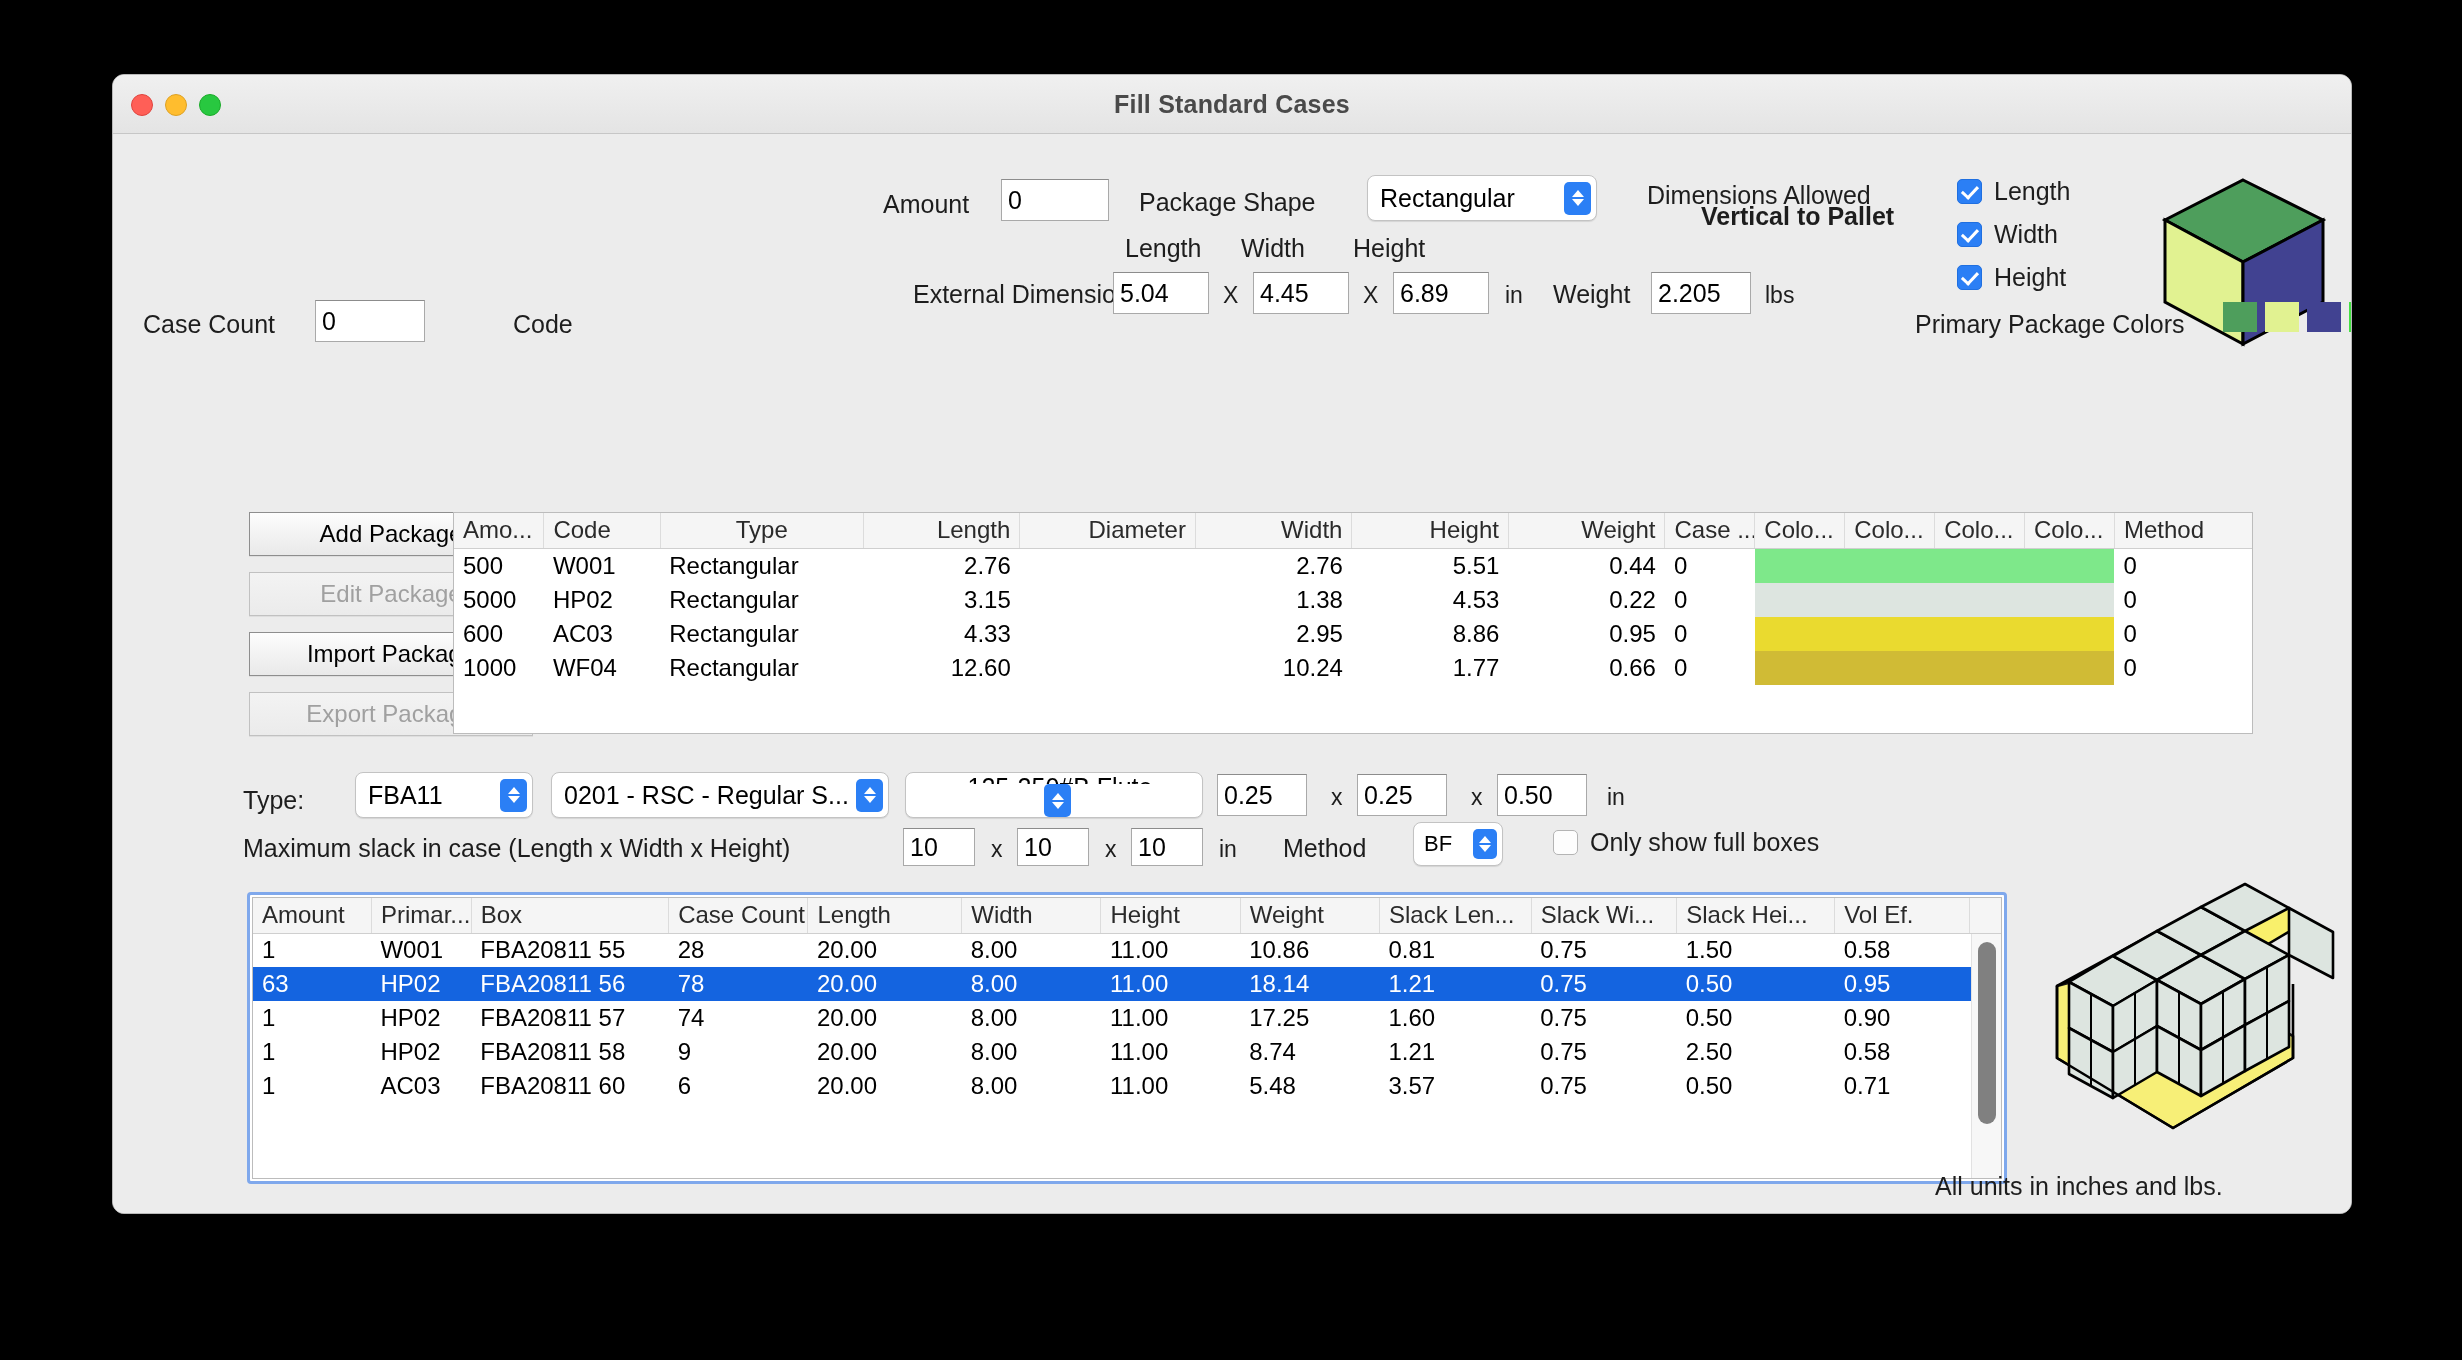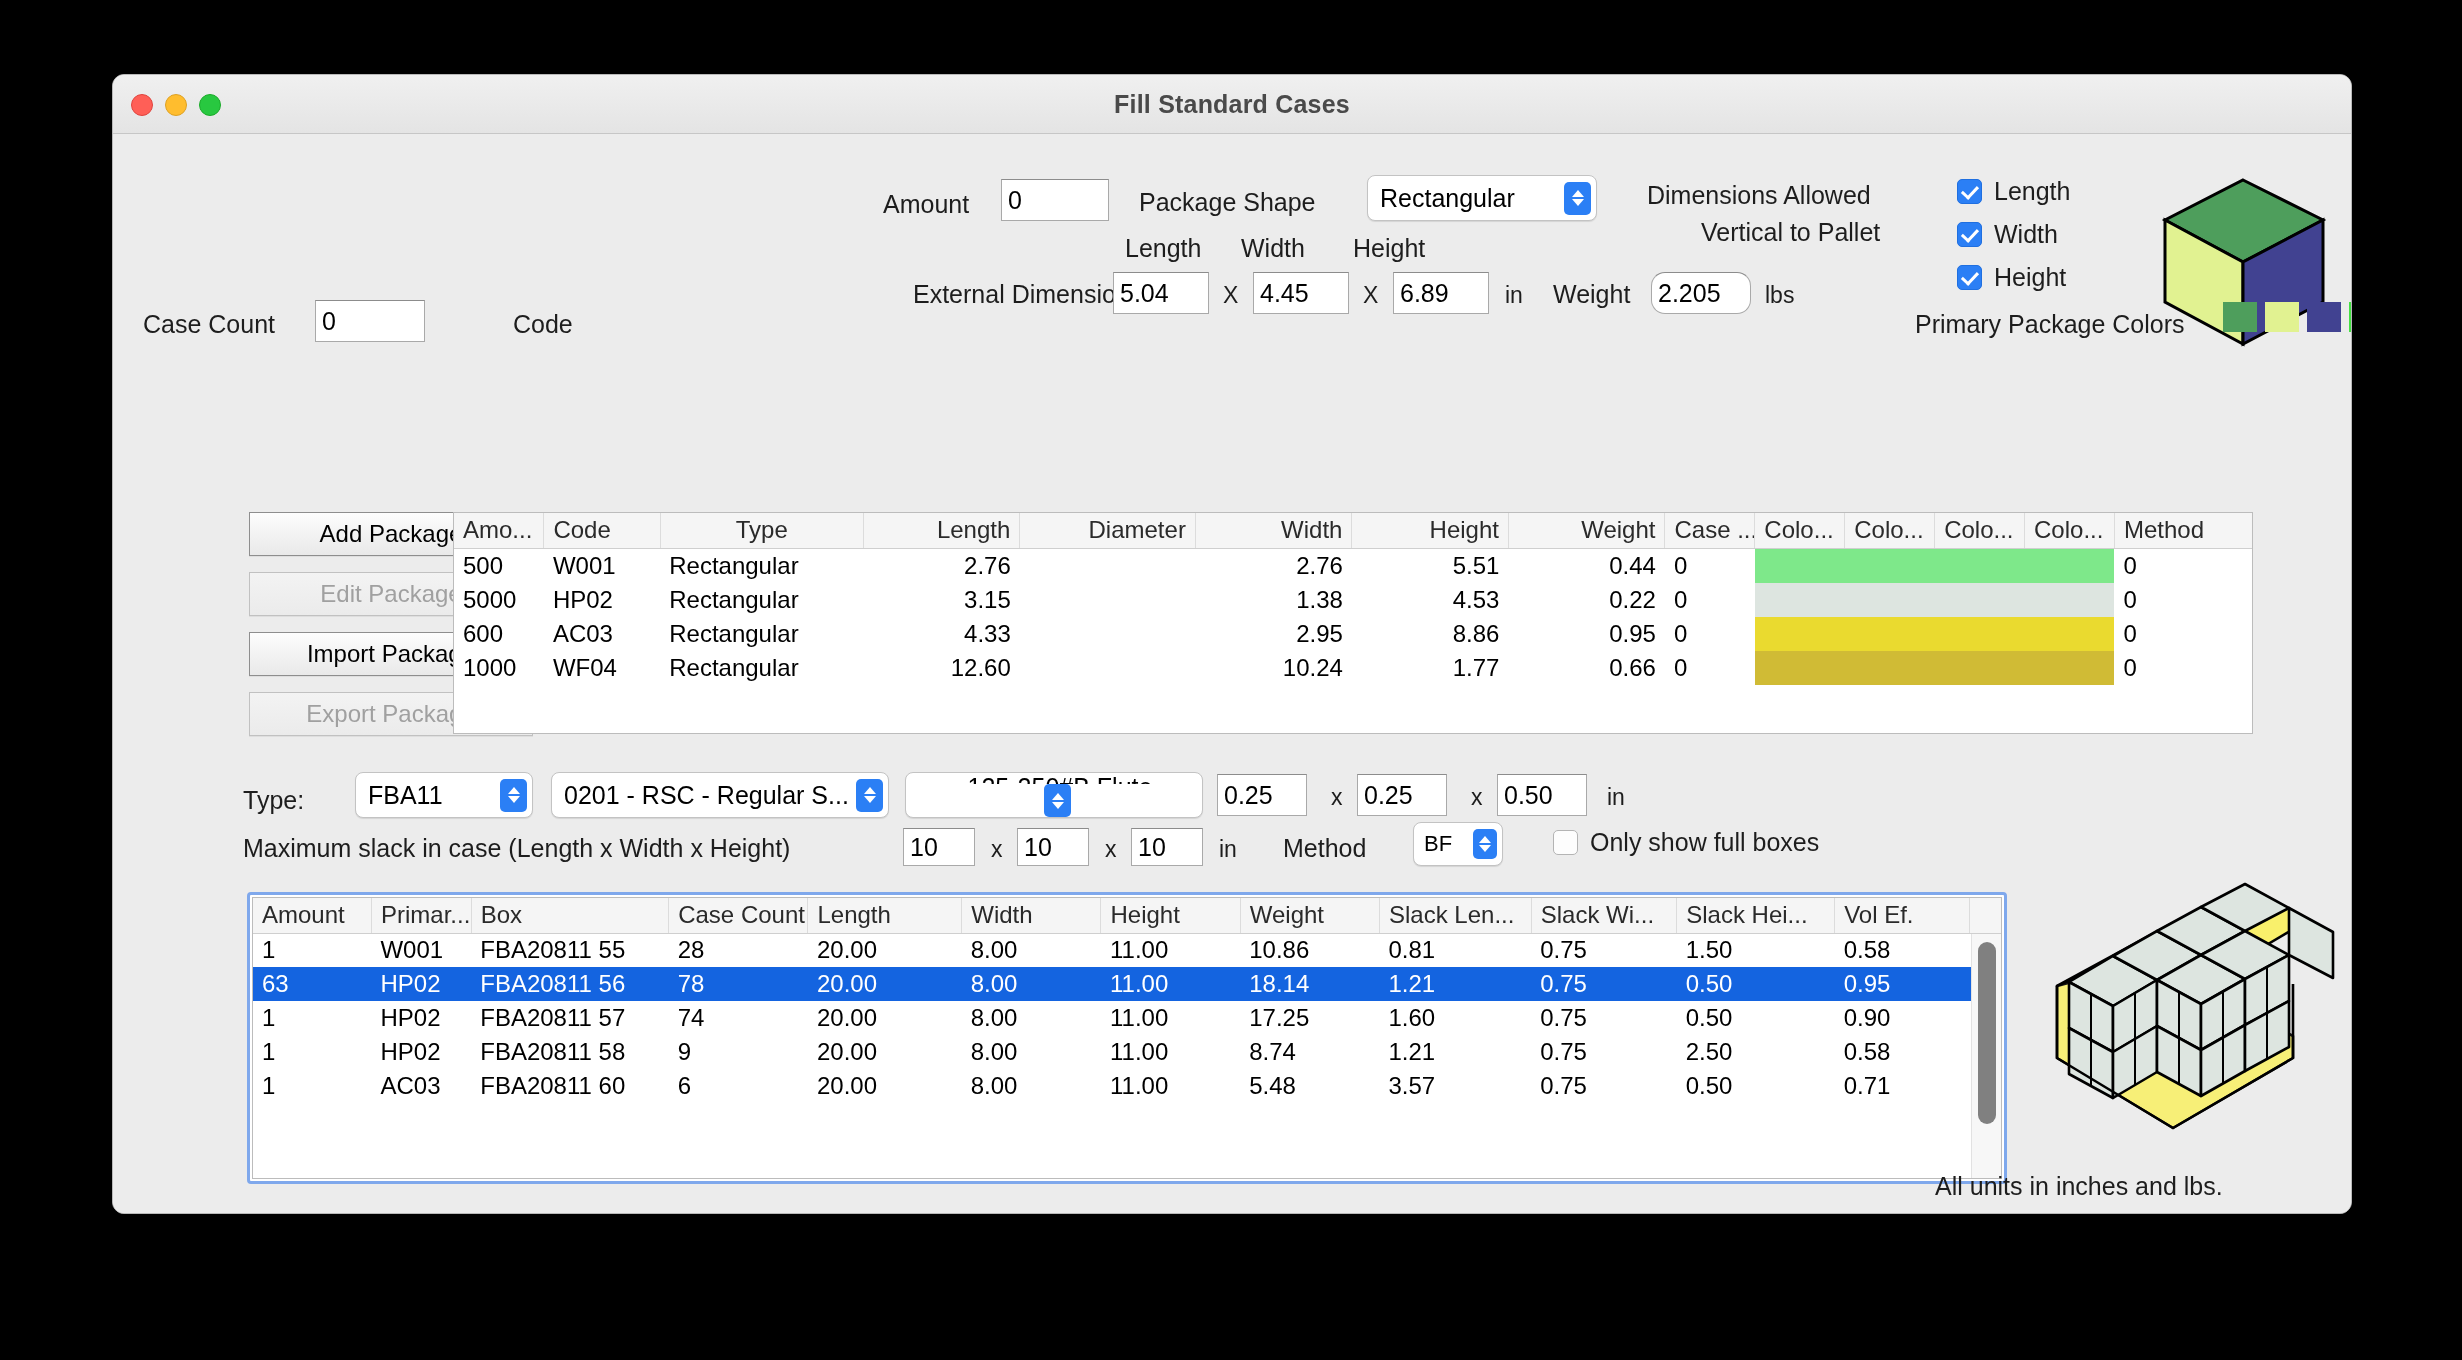--- a/index.html
+++ b/index.html
@@ -262,25 +262,25 @@
 
       <div class="lbl" style="left:800px; top:146px;">External Dimensions</div>
       <div class="txtfield" style="left:1000px; top:138px; width:96px; height:42px;">5.04</div>
       <div class="lbl lbl-sm" style="left:1110px; top:148px;">X</div>
       <div class="txtfield" style="left:1140px; top:138px; width:96px; height:42px;">4.45</div>
       <div class="lbl lbl-sm" style="left:1250px; top:148px;">X</div>
       <div class="txtfield" style="left:1280px; top:138px; width:96px; height:42px;">6.89</div>
       <div class="lbl lbl-sm" style="left:1392px; top:148px;">in</div>
 
       <div class="lbl" style="left:1440px; top:146px;">Weight</div>
-      <div class="txtfield" style="left:1538px; top:138px; width:100px; height:42px;border-radius:14px;">2.205</div>
+      <div class="txtfield" style="left:1538px; top:138px; width:100px; height:42px;">2.205</div>
       <div class="lbl lbl-sm" style="left:1652px; top:148px;">lbs</div>
 
       <div class="lbl" style="left:1498px; top:47px;margin-left:36px;">Dimensions Allowed</div>
-      <div class="lbl" style="left:1588px; top:84px;">Vertical to Pallet</div>
+      <div class="lbl" style="left:1588px; top:68px;font-weight:bold;">Vertical to Pallet</div>
 
       <div class="cb-row" style="left:1844px; top:43px;">
         <span class="checkbox on"></span>
         <span class="cb-label">Length</span>
       </div>
       <div class="cb-row" style="left:1844px; top:86px;">
         <span class="checkbox on"></span>
         <span class="cb-label">Width</span>
       </div>
       <div class="cb-row" style="left:1844px; top:129px;">

